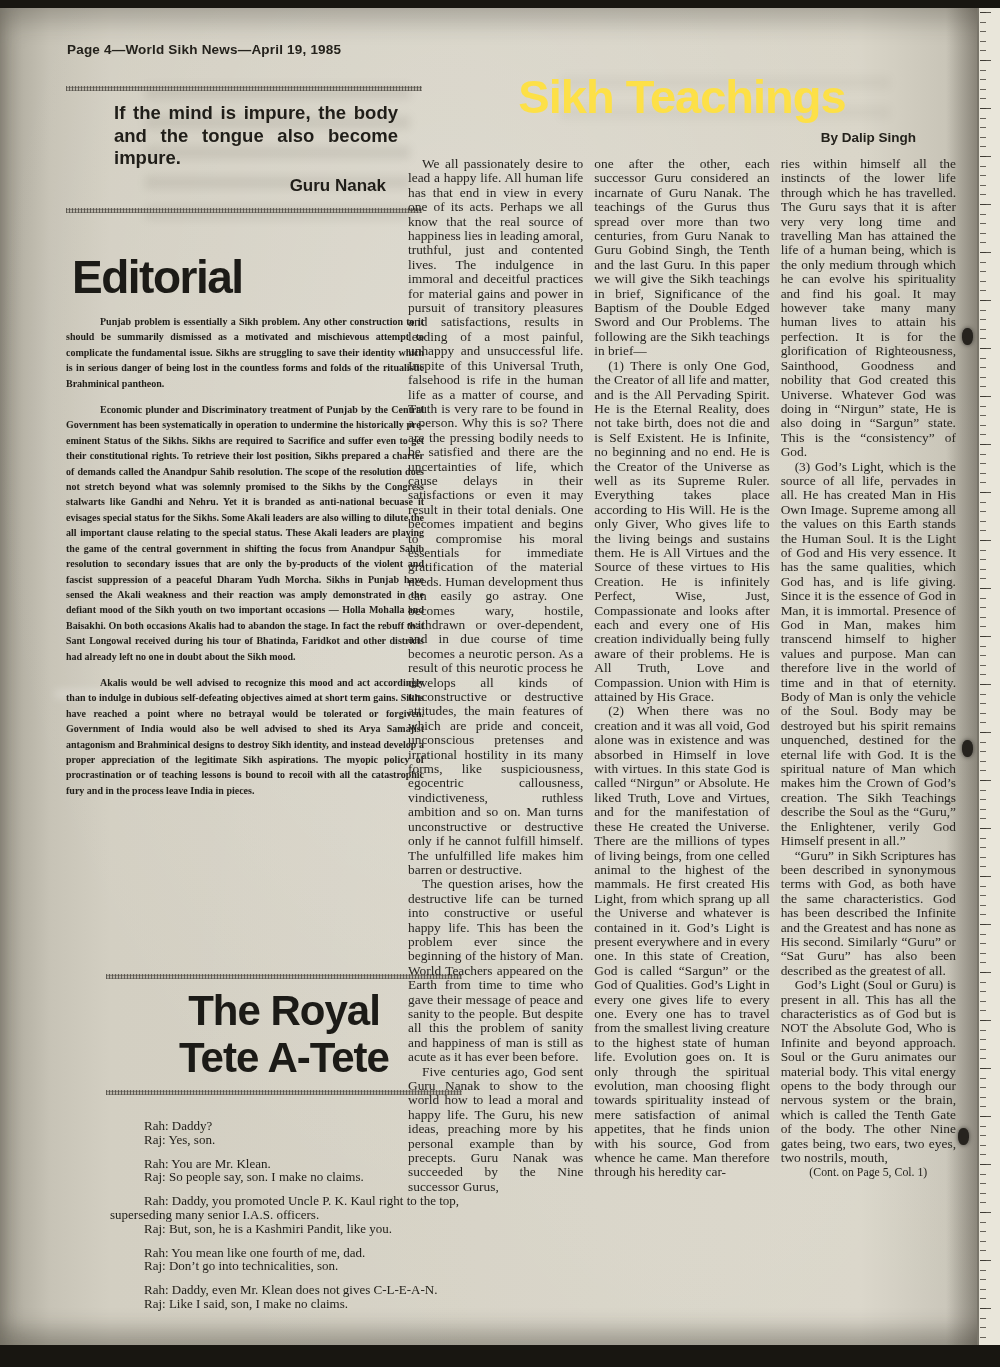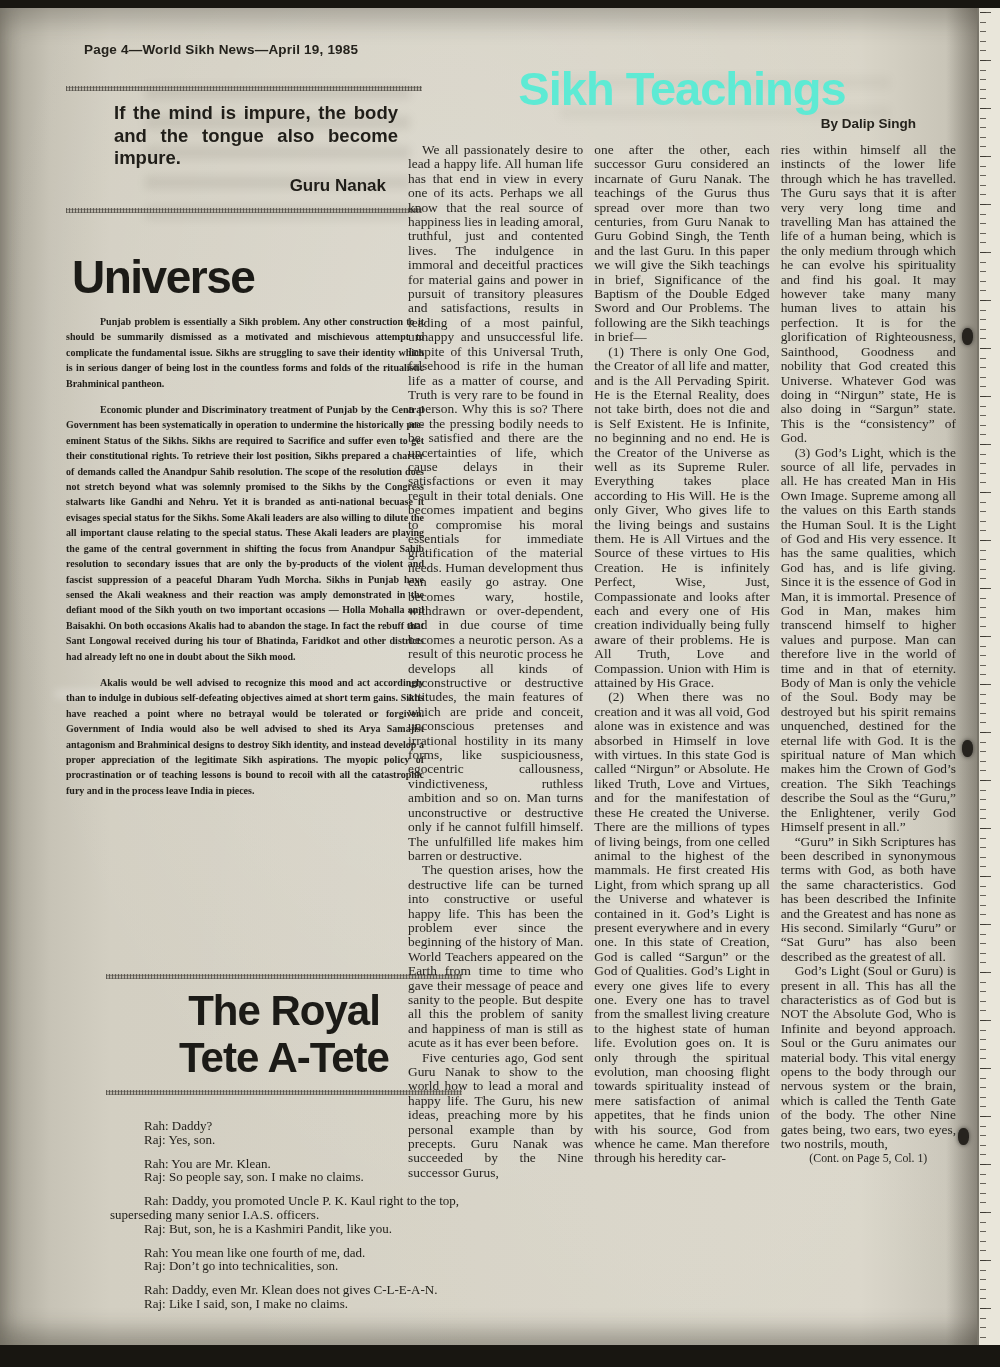--- a/index.html
+++ b/index.html
@@ -41,21 +41,21 @@
   .bleed{
     position:absolute;filter:blur(5px);opacity:.16;pointer-events:none;
     background:repeating-linear-gradient(180deg, rgba(90,85,74,.75) 0 13px, transparent 13px 30px);
   }
   .foldband{
     position:absolute;left:55px;top:690px;width:370px;height:8px;
     background:rgba(255,255,255,.28);filter:blur(4px);
   }
   
   .page-header{
-    position:absolute;left:84px;top:42px;width:420px;
+    position:absolute;left:67px;top:42px;width:420px;
     font:bold 13.5px "Liberation Sans", sans-serif;color:#24221c;letter-spacing:.2px;
   }
   .rule{
     height:5px;
     background:
       repeating-linear-gradient(90deg, rgba(80,77,70,.85) 0 1px, transparent 1px 3px),
       repeating-linear-gradient(0deg, rgba(80,77,70,.45) 0 1px, transparent 1px 3px),
       #bcb7ab;
   }
   
@@ -92,22 +92,22 @@
     letter-spacing:-1px;color:#1c1b17;margin:8px 0 9px;
   }
   .dialogue{margin-top:24px;padding-left:4px;width:350px;}
   .dialogue p{
     margin:0;text-indent:34px;font-size:13px;line-height:13.8px;color:#23211b;
   }
   .dialogue p.g{margin-top:10px;}
   
   .block-article{position:absolute;left:408px;top:64px;width:548px;}
   .article-title{
-    margin:0;text-align:center;font:bold 47px/50px "Liberation Sans", sans-serif;
-    letter-spacing:-1px;color:#5eead4;
+    margin:8px;text-align:center;font:bold 47px/50px "Liberation Sans", sans-serif;
+    letter-spacing:-1px;color:#fde047;
   }
   .article-byline{
     margin:2px 40px 0 0;text-align:right;
     font:bold 13.5px "Liberation Sans", sans-serif;color:#24221c;
   }
   .cols{display:flex;gap:11px;margin-top:12px;height:1192px;overflow:hidden;}
   .col{
     flex:1;text-align:justify;font-size:13.4px;line-height:14.4px;color:#262420;
     overflow:hidden;
   }
@@ -130,21 +130,21 @@
 <section class="block-think">
   <div class="rule"></div>
   <div class="quote">
     <p class="quote-text">If the mind is impure, the body and the tongue also become impure.</p>
     <div class="quote-attr">Guru Nanak</div>
   </div>
   <div class="rule below"></div>
 </section>
 
 <section class="block-editorial">
-  <h1 class="editorial-heading">Universe</h1>
+  <h1 class="editorial-heading">Editorial</h1>
   <p class="editorial-par">Punjab problem is essentially a Sikh problem. Any other construction to it should be summarily dismissed as a motivated and mischievous attempt to complicate the fundamental issue. Sikhs are struggling to save their identity which is in serious danger of being lost in the countless forms and folds of the ritualistic Brahminical pantheon.</p>
   <p class="editorial-par">Economic plunder and Discriminatory treatment of Punjab by the Central Government has been systematically in operation to undermine the historically pre-eminent Status of the Sikhs. Sikhs are required to Sacrifice and suffer even to get their constitutional rights. To retrieve their lost position, Sikhs prepared a charter of demands called the Anandpur Sahib resolution. The scope of the resolution does not stretch beyond what was solemnly promised to the Sikhs by the Congress stalwarts like Gandhi and Nehru. Yet it is branded as anti-national becuase it evisages special status for the Sikhs. Some Akali leaders are also willing to dilute the all important clause relating to the special status. These Akali leaders are playing the game of the central government in shifting the focus from Anandpur Sahib resolution to secondary issues that are only the by-products of the violent and fascist suppression of a peaceful Dharam Yudh Morcha. Sikhs in Punjab have sensed the Akali weakness and their reaction was amply demonstrated in the defiant mood of the Sikh youth on two important occasions — Holla Mohalla and Baisakhi. On both occasions Akalis had to abandon the stage. In fact the rebuff that Sant Longowal received during his tour of Bhatinda, Faridkot and other districts had already left no one in doubt about the Sikh mood.</p>
   <p class="editorial-par">Akalis would be well advised to recognize this mood and act accordingly than to indulge in dubious self-defeating objectives aimed at short term gains. Sikhs have reached a point where no betrayal would be tolerated or forgiven. Government of India would also be well advised to shed its Arya Samajist antagonism and Brahminical designs to destroy Sikh identity, and instead develop a proper appreciation of the legitimate Sikh aspirations. The myopic policy of procrastination or of teaching lessons is bound to recoil with all the catastrophic fury and in the process leave India in pieces.</p>
 </section>
 
 <section class="block-royal">
   <div class="rule"></div>
   <div class="royal-heading">
     <div>The Royal</div>
     <div>Tete A-Tete</div>

